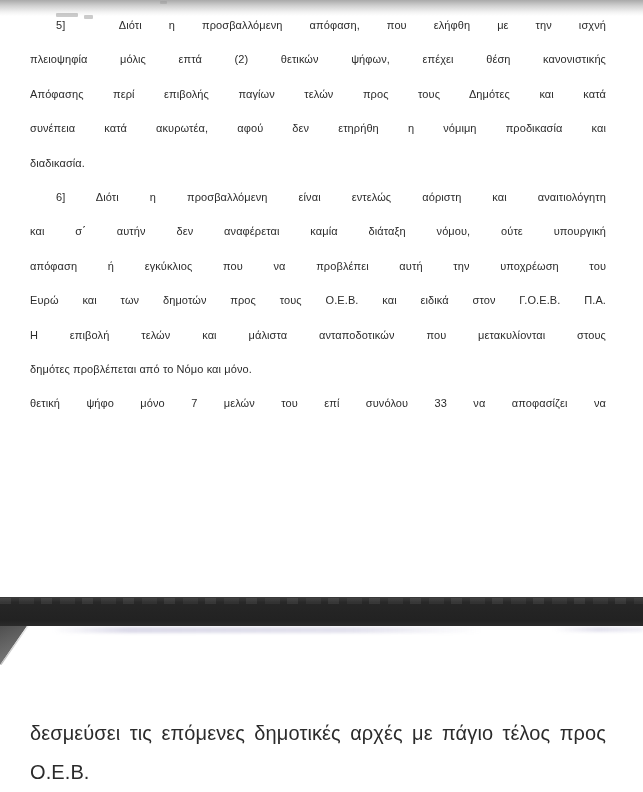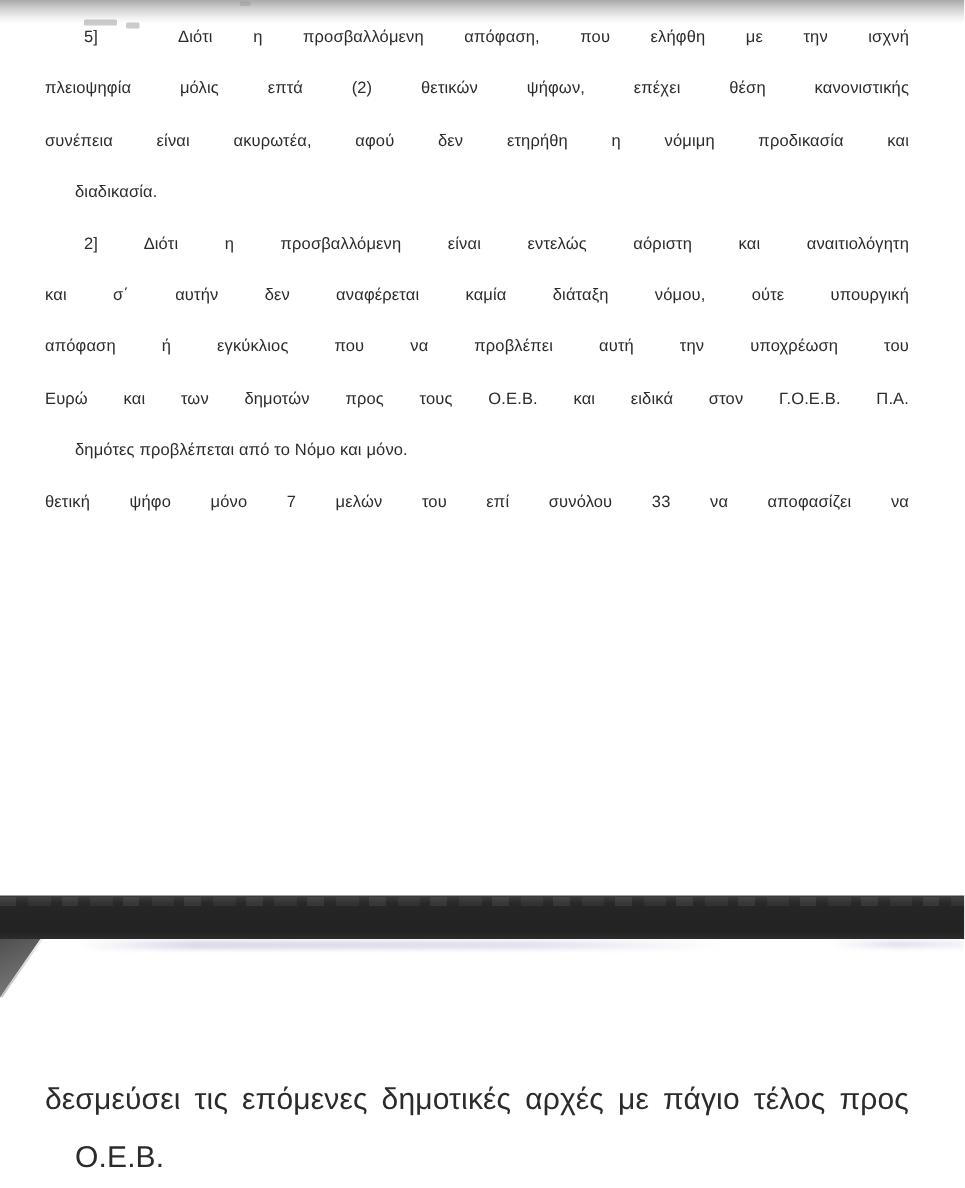--- a/index.html
+++ b/index.html
@@ -47,21 +47,21 @@
     letter-spacing: 0.1px;
   }
   .line {
     text-align: justify;
     text-align-last: justify;
     height: 34.4px;
     overflow: hidden;
     white-space: pre-wrap;
   }
   .line.para-first { text-indent: 26px; }
-  .line.para-last  { text-align-last: left; margin-left: 20px; }
+  .line.para-last  { text-align-last: left; }
   .line.gap-before { margin-top: 5px; }
 
   
   .separator-band {
     position: absolute;
     top: 597px; left: 0;
     width: 100%; height: 29px;
     background: linear-gradient(180deg, #3c3c3c 0%, #262626 18%, #222222 80%, #2b2b2b 100%);
   }
   .separator-band .remnant {
@@ -137,26 +137,28 @@
 
   <div>
     <div class="top-scan-shadow"></div>
     <div class="scan-speck speck-a"></div>
     <div class="scan-speck speck-b"></div>
     <div class="scan-speck speck-c"></div>
 
     <div class="page1-text">
       <div class="line para-first">5]&nbsp; Διότι η προσβαλλόμενη απόφαση, που ελήφθη με την ισχνή</div>
       <div class="line">πλειοψηφία μόλις επτά (2) θετικών ψήφων, επέχει θέση κανονιστικής</div>
-      <div class="line">συνέπεια είναι ακυρωτέα, αφού δεν ετηρήθη η νόμιμη προδικασία και</div>
+      <div class="line">Απόφασης περί επιβολής παγίων τελών προς τους Δημότες και κατά</div>
+      <div class="line">συνέπεια κατά ακυρωτέα, αφού δεν ετηρήθη η νόμιμη προδικασία και</div>
       <div class="line para-last">διαδικασία.</div>
-      <div class="line para-first">2] Διότι η προσβαλλόμενη είναι εντελώς αόριστη και αναιτιολόγητη</div>
+      <div class="line para-first">6] Διότι η προσβαλλόμενη είναι εντελώς αόριστη και αναιτιολόγητη</div>
       <div class="line">και σ΄ αυτήν δεν αναφέρεται καμία διάταξη νόμου, ούτε υπουργική</div>
       <div class="line">απόφαση ή εγκύκλιος που να προβλέπει αυτή την υποχρέωση του</div>
       <div class="line">Ευρώ και των δημοτών προς τους Ο.Ε.Β. και ειδικά στον Γ.Ο.Ε.Β. Π.Α.</div>
+      <div class="line">Η επιβολή τελών και μάλιστα ανταποδοτικών που μετακυλίονται στους</div>
       <div class="line para-last">δημότες προβλέπεται από το Νόμο και μόνο.</div>
       <div class="line">θετική ψήφο μόνο 7 μελών του επί συνόλου 33 να αποφασίζει να</div>
     </div>
   </div>
 
   <div class="separator-band">
     <div class="remnant"></div>
   </div>
 
   <div class="page2-area">

